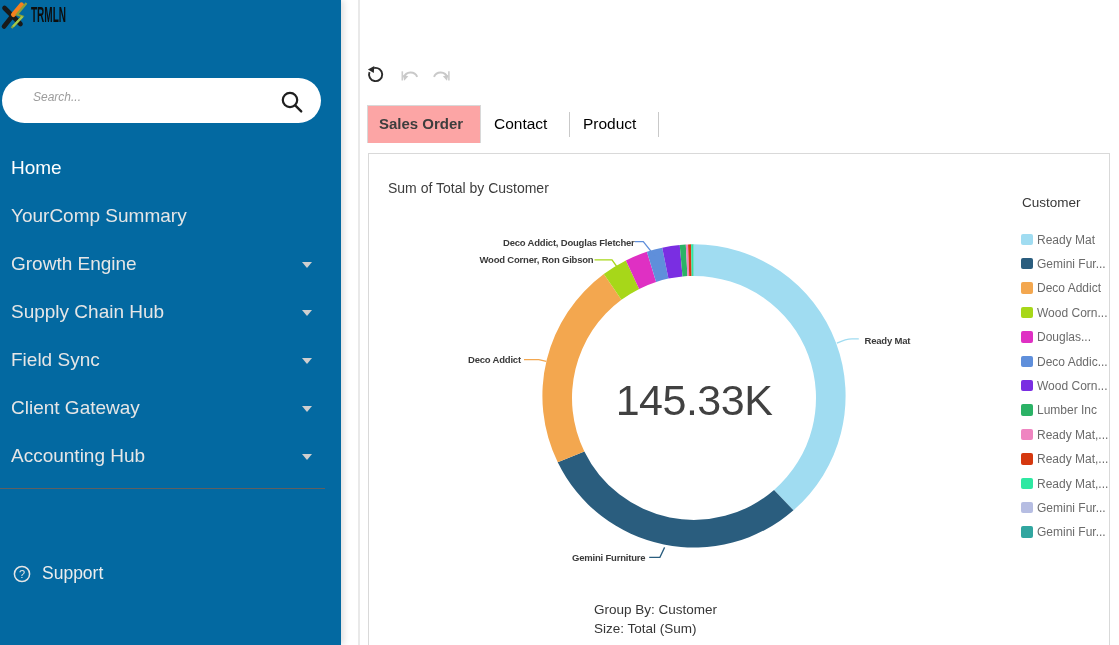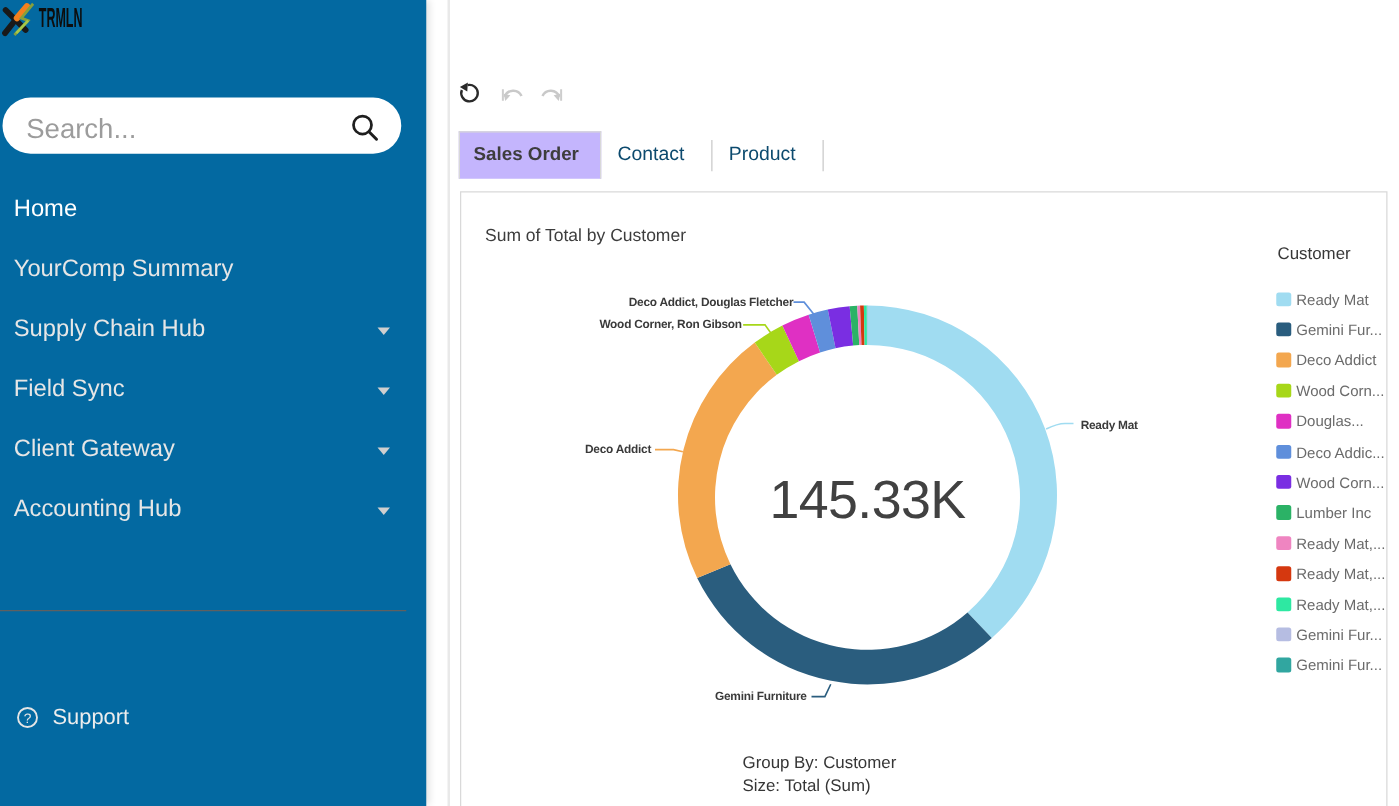--- a/index.html
+++ b/index.html
@@ -3,35 +3,35 @@
 <meta charset="utf-8">
 <style>
 html,body{margin:0;padding:0;}
 body{width:1119px;height:645px;overflow:hidden;background:#fff;
   font-family:"Liberation Sans",sans-serif;position:relative;}
 #sidebar{position:absolute;left:0;top:0;width:341px;height:645px;
   background:#0369a1;box-shadow:3px 0 6px rgba(0,0,0,.12);}
 #vline{position:absolute;left:358px;top:0;width:2px;height:645px;background:#e9e9e9;}
 #search{position:absolute;left:2px;top:78px;width:318.5px;height:44.5px;
   background:#fff;border-radius:23px;}
-#search .ph{position:absolute;left:19px;top:12px;font-size:22px;color:#9c9c9c;}
+#search .ph{position:absolute;left:31px;top:12px;font-size:12px;color:#9c9c9c;font-style:italic;}
 .nav{position:absolute;left:0;top:144px;width:341px;}
 .nav div{height:48px;line-height:48px;padding-left:11px;font-size:19px;color:#e6e6e6;position:relative;}
 .nav div.home{color:#ffffff;}
 .caret{position:absolute;right:29px;top:22px;width:0;height:0;
   border-left:5.5px solid transparent;border-right:5.5px solid transparent;
   border-top:6px solid #cfcfcf;}
 #divider{position:absolute;left:0;top:488px;width:325px;height:0;border-top:1px solid #606060;}
 #support{position:absolute;left:0;top:560px;width:341px;height:28px;color:#ededed;}
 #support .txt{position:absolute;left:42px;top:3px;font-size:17.5px;}
 
 #tabs .tab-active{position:absolute;left:367px;top:105px;width:114px;height:38px;
-  border:1px solid #d8d8d8;border-bottom:none;background:#c4b5fd;box-sizing:border-box;
+  border:1px solid #d8d8d8;border-bottom:none;background:#fca5a5;box-sizing:border-box;
   text-align:center;line-height:36px;font-size:15px;font-weight:bold;color:#3d3d3d;padding-right:6px;}
-.tab{position:absolute;top:105px;height:38px;line-height:38px;font-size:15.5px;color:#0c4a6e;}
+.tab{position:absolute;top:105px;height:38px;line-height:38px;font-size:15.5px;color:#000000;}
 .tabsep{position:absolute;top:112px;width:1px;height:25px;background:#c9c9c9;}
 #card{position:absolute;left:367.5px;top:152.5px;width:742px;height:500px;
   border:1px solid #d9d9d9;background:#fff;box-sizing:border-box;}
 #chart{position:absolute;left:0;top:0;width:1119px;height:645px;pointer-events:none;}
 .clabel{position:absolute;font-size:9.5px;font-weight:bold;color:#3a3a3a;white-space:nowrap;letter-spacing:-0.2px;}
 #big{position:absolute;left:594px;top:376px;width:200px;text-align:center;
   font-size:43px;color:#414141;letter-spacing:-0.5px;}
 #legend{position:absolute;left:1021px;top:192.5px;width:95px;}
 #legend .hd{font-size:13.5px;color:#383838;margin:0 0 20px 1px;position:relative;top:2px;}
 .li{position:relative;height:24.42px;}
@@ -54,20 +54,21 @@
   <div id="search">
     <span class="ph">Search...</span>
     <svg width="28" height="28" viewBox="0 0 28 28" style="position:absolute;left:276px;top:11px">
       <circle cx="12" cy="11" r="7.2" fill="none" stroke="#1f1f1f" stroke-width="2.2"></circle>
       <line x1="17.2" y1="16.4" x2="23.2" y2="22.4" stroke="#1f1f1f" stroke-width="2.4" stroke-linecap="round"></line>
     </svg>
   </div>
   <div class="nav">
     <div class="home">Home</div>
     <div>YourComp Summary</div>
+    <div>Growth Engine<span class="caret"></span></div>
     <div>Supply Chain Hub<span class="caret"></span></div>
     <div>Field Sync<span class="caret"></span></div>
     <div>Client Gateway<span class="caret"></span></div>
     <div>Accounting Hub<span class="caret"></span></div>
   </div>
   <div id="divider"></div>
   <div id="support">
     <svg width="18" height="18" viewBox="0 0 18 18" style="position:absolute;left:13px;top:5px">
       <circle cx="9" cy="9" r="7.6" fill="none" stroke="#e5e5e5" stroke-width="1.5"></circle>
       <text x="9" y="13" font-size="11" fill="#e5e5e5" text-anchor="middle" font-family="Liberation Sans, sans-serif">?</text>

